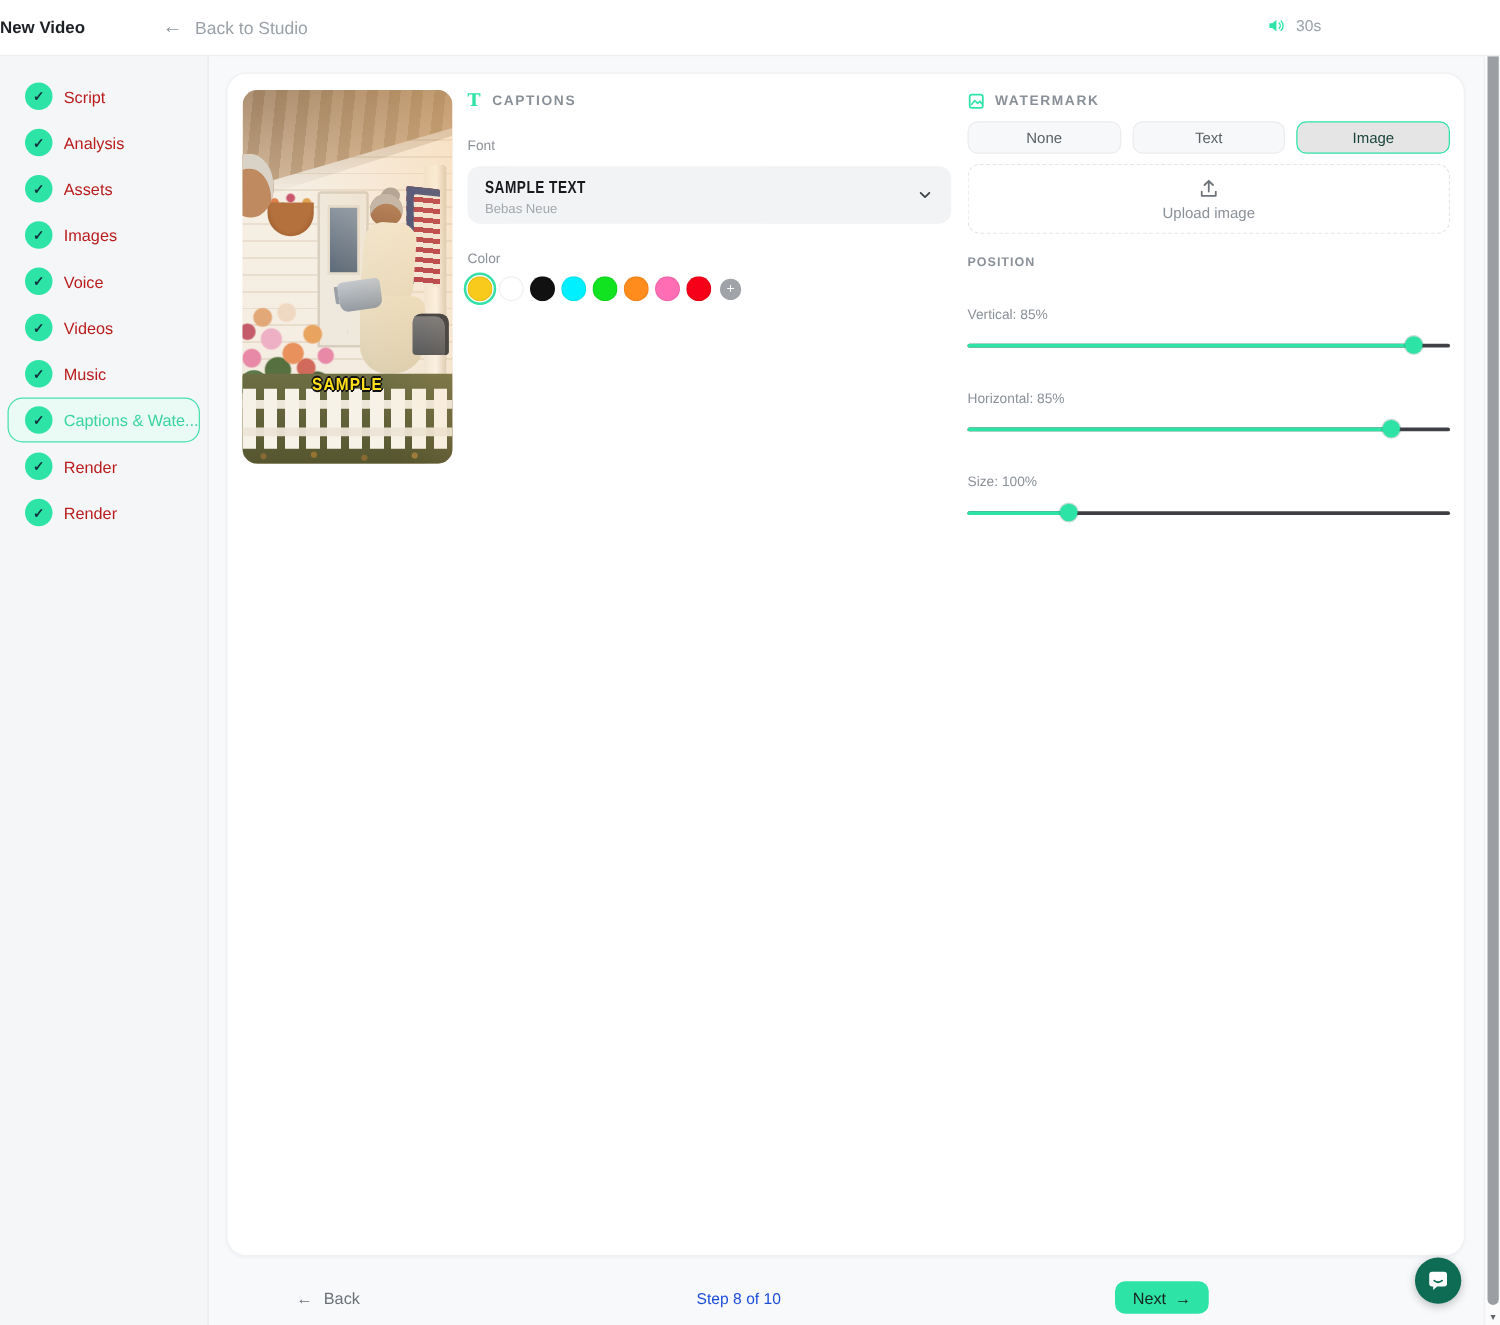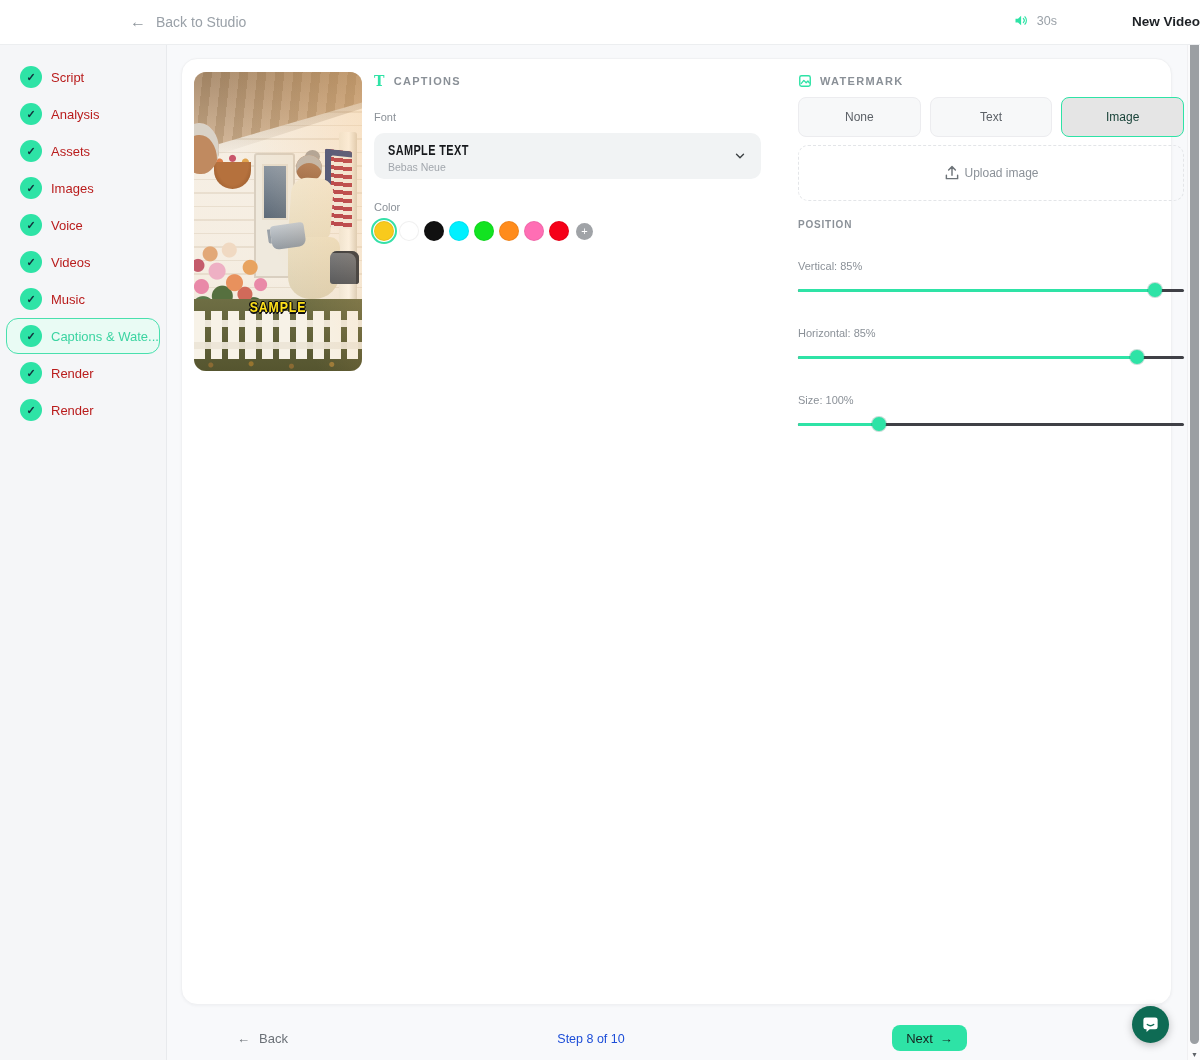--- a/index.html
+++ b/index.html
@@ -3,21 +3,21 @@
 <meta charset="utf-8">
 <style>
   * { margin:0; padding:0; box-sizing:border-box; }
   html,body { width:1200px; height:1060px; overflow:hidden; }
   body { font-family:"Liberation Sans", sans-serif; background:#f8f9fb; position:relative; color:#24282c; }
 
   
   .header { position:absolute; top:0; left:0; width:1200px; height:45px; background:#fff; border-bottom:1px solid #eceef0; z-index:5; }
   .back-link { position:absolute; left:130px; top:13px; font-size:14px; color:#9aa1a8; cursor:pointer; display:flex; gap:10px; align-items:center; }
   .back-link .arrow { font-size:16px; color:#8f969d; }
-  .header-title { position:absolute; left:0; right:0; top:14px; text-align:right; font-size:13.5px; font-weight:600; color:#1d2125; }
+  .header-title { position:absolute; left:0; right:0; top:14px; text-align:left; font-size:13.5px; font-weight:600; color:#1d2125; }
   .duration { position:absolute; right:143px; top:13px; display:flex; align-items:center; gap:9px; font-size:12.5px; color:#9aa1a8; }
 
   
   .sidebar { position:absolute; top:45px; left:0; bottom:0; width:167px; background:#f5f6f8; border-right:1px solid #e8eaed; padding-top:14px; }
   .side-item { position:relative; height:36px; margin:0 6px 1px 6px; display:flex; align-items:center; gap:9px; padding-left:13px; border:1px solid transparent; border-radius:12px; cursor:pointer; }
   .side-item .check { width:22px; height:22px; border-radius:50%; background:#2ee3a6; color:#12313c; font-size:11px; font-weight:bold; display:flex; align-items:center; justify-content:center; flex:0 0 auto; }
   .side-item .lbl { font-size:13px; color:#b91c1c; white-space:nowrap; }
   .side-item.active { background:#e9fbf4; border-color:#49e0ae; }
   .side-item.active .lbl { color:#3bd4a1; }
 
@@ -84,25 +84,25 @@
   .font-select { margin-top:10px; height:46px; background:#f1f3f4; border-radius:10px; padding:8px 14px; position:relative; cursor:pointer; }
   .font-preview { display:inline-block; font-size:14px; font-weight:800; color:#17191c; transform:scaleX(.78); transform-origin:left center; letter-spacing:.5px; }
   .font-name { font-size:10.5px; color:#a2a7ad; margin-top:2px; }
   .font-chevron { position:absolute; right:14px; top:16px; }
   .color-label { margin-top:22px; }
   .swatches { margin-top:8px; display:flex; align-items:center; gap:5px; }
   .swatch { width:20px; height:20px; border-radius:50%; cursor:pointer; border:1px solid rgba(0,0,0,.06); }
   .swatch.selected { outline:2px solid #35e0a8; outline-offset:1px; }
   .swatch-add { width:17px; height:17px; border-radius:50%; background:#a0a3a7; color:#fff; font-size:11px; display:flex; align-items:center; justify-content:center; cursor:pointer; margin-left:2px; }
 
-  .watermark-col { position:absolute; left:616px; top:15px; width:386px; }
+  .watermark-col { position:absolute; left:592px; top:15px; width:386px; }
   .modes { margin-top:9px; display:flex; gap:9px; }
-  .mode-btn { flex:1; height:40px; border-radius:8px; background:#f7f8f9; border:1px solid #ececef; font-size:12px; color:#5c6167; display:flex; align-items:center; justify-content:center; cursor:pointer; font-family:inherit;text-align:right; }
+  .mode-btn { flex:1; height:26px; border-radius:8px; background:#f7f8f9; border:1px solid #ececef; font-size:12px; color:#5c6167; display:flex; align-items:center; justify-content:center; cursor:pointer; font-family:inherit;text-align:right; }
   .mode-btn.active { background:#e5e5e5; border-color:#2ee3a6; color:#1a443a; font-weight:500; }
-  .upload-box { margin-top:8px; height:56px; border:1.5px dashed #e3e5e8; border-radius:10px; display:flex; flex-direction:row; align-items:center; justify-content:center; gap:3px; cursor:pointer; }
+  .upload-box { margin-top:8px; height:56px; border:1.5px dashed #e3e5e8; border-radius:10px; display:flex; flex-direction:column; align-items:center; justify-content:center; gap:3px; cursor:pointer; }
   .upload-box .up-lbl { font-size:12px; color:#8b9198; }
   .position-label { margin-top:18px; font-size:10px; font-weight:700; letter-spacing:.8px; color:#8b9198; }
   .slider-group { margin-top:30px; }
   .slider-label { font-size:11px; color:#8b9198; }
   .slider { position:relative; margin-top:11px; height:14px; cursor:pointer; }
   .slider-track { position:absolute; left:0; right:0; top:5.5px; height:3.5px; background:#3f4046; border-radius:2px; }
   .slider-fill { position:absolute; left:0; top:5.5px; height:3.5px; background:#2ee3a6; border-radius:2px; }
   .slider-thumb { position:absolute; top:0; width:14px; height:14px; border-radius:50%; background:#2ee3a6; box-shadow:0 0 0 1px rgba(20,120,90,.25); transform:translateX(-7px); }
 
   

